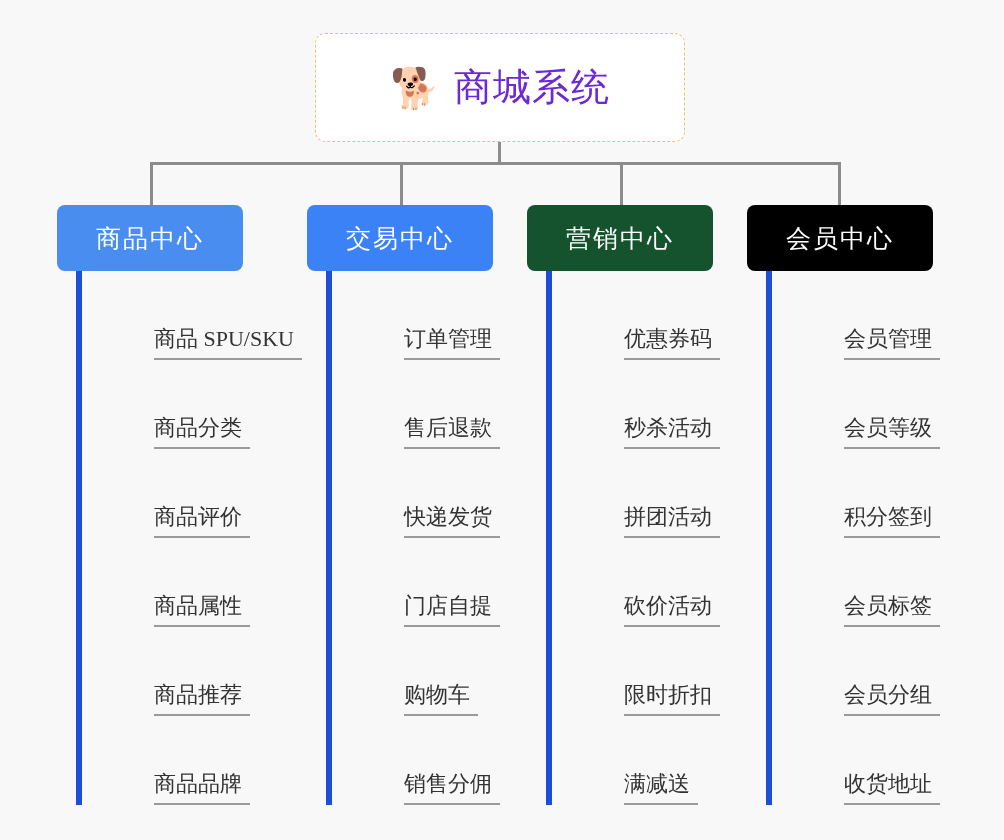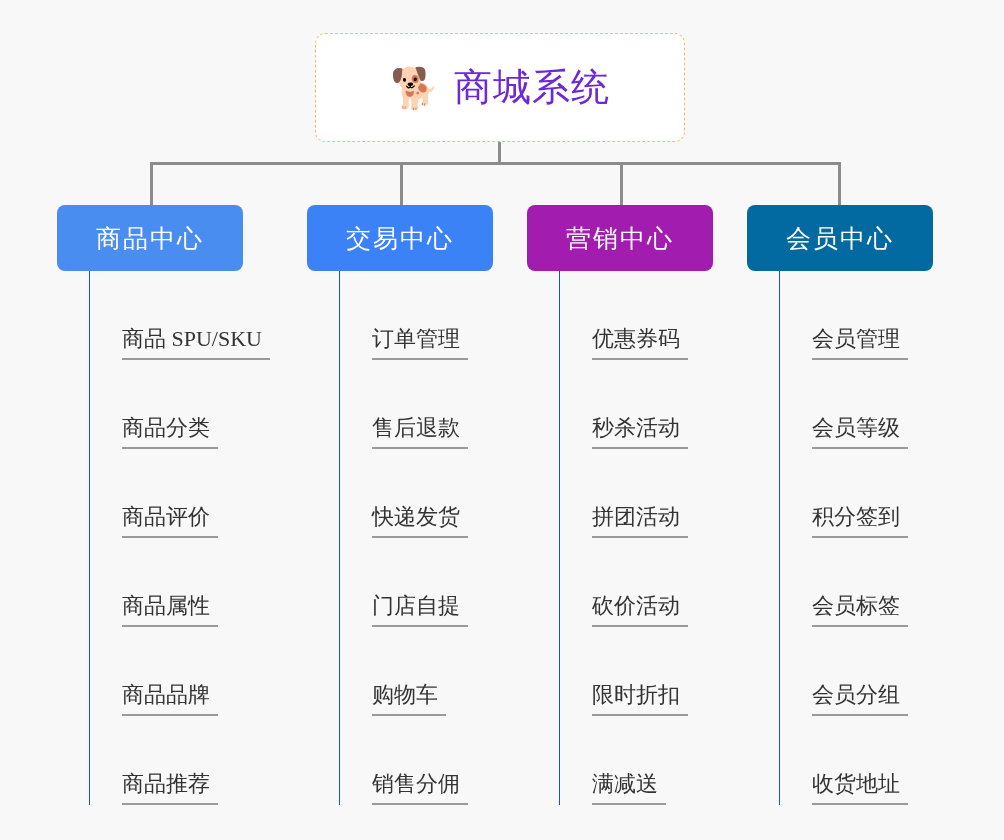--- a/index.html
+++ b/index.html
@@ -76,23 +76,24 @@
     display: flex;
     align-items: center;
     justify-content: center;
     color: #ffffff;
     font-size: 25px;
     letter-spacing: 2px;
     box-sizing: border-box;
   }
   .cat-body {
     position: relative;
-    margin-left: 32px;
+    margin-left: 19px;
     padding-top: 0px;
-    border-left: 1px solid #1d4ed8;
+    border-left: 6px solid #1d4ed8;
+    padding-left: 40px;
   }
   .leaf {
     position: relative;
     height: 89px;
     display: flex;
     align-items: flex-end;
   }
   .leaf-label {
     display: inline-block;
     margin-left: 32px;
@@ -134,24 +135,24 @@
       <div class="leaf">
         <span class="leaf-label">商品分类</span>
       </div>
       <div class="leaf">
         <span class="leaf-label">商品评价</span>
       </div>
       <div class="leaf">
         <span class="leaf-label">商品属性</span>
       </div>
       <div class="leaf">
+        <span class="leaf-label">商品推荐</span>
+      </div>
+      <div class="leaf">
         <span class="leaf-label">商品品牌</span>
-      </div>
-      <div class="leaf">
-        <span class="leaf-label">商品推荐</span>
       </div>
     </div>
   </div>
 
   <div class="column col-1">
     <div class="cat-header" style="background:#3b82f6;">
       <span>交易中心</span>
     </div>
     <div class="cat-body">
       <div class="leaf">
@@ -169,21 +170,21 @@
       <div class="leaf">
         <span class="leaf-label">购物车</span>
       </div>
       <div class="leaf">
         <span class="leaf-label">销售分佣</span>
       </div>
     </div>
   </div>
 
   <div class="column col-2">
-    <div class="cat-header" style="background:#a21caf;">
+    <div class="cat-header" style="background:#14532d;">
       <span>营销中心</span>
     </div>
     <div class="cat-body">
       <div class="leaf">
         <span class="leaf-label">优惠券码</span>
       </div>
       <div class="leaf">
         <span class="leaf-label">秒杀活动</span>
       </div>
       <div class="leaf">
@@ -195,21 +196,21 @@
       <div class="leaf">
         <span class="leaf-label">限时折扣</span>
       </div>
       <div class="leaf">
         <span class="leaf-label">满减送</span>
       </div>
     </div>
   </div>
 
   <div class="column col-3">
-    <div class="cat-header" style="background:#0369a1;">
+    <div class="cat-header" style="background:#000000;">
       <span>会员中心</span>
     </div>
     <div class="cat-body">
       <div class="leaf">
         <span class="leaf-label">会员管理</span>
       </div>
       <div class="leaf">
         <span class="leaf-label">会员等级</span>
       </div>
       <div class="leaf">

